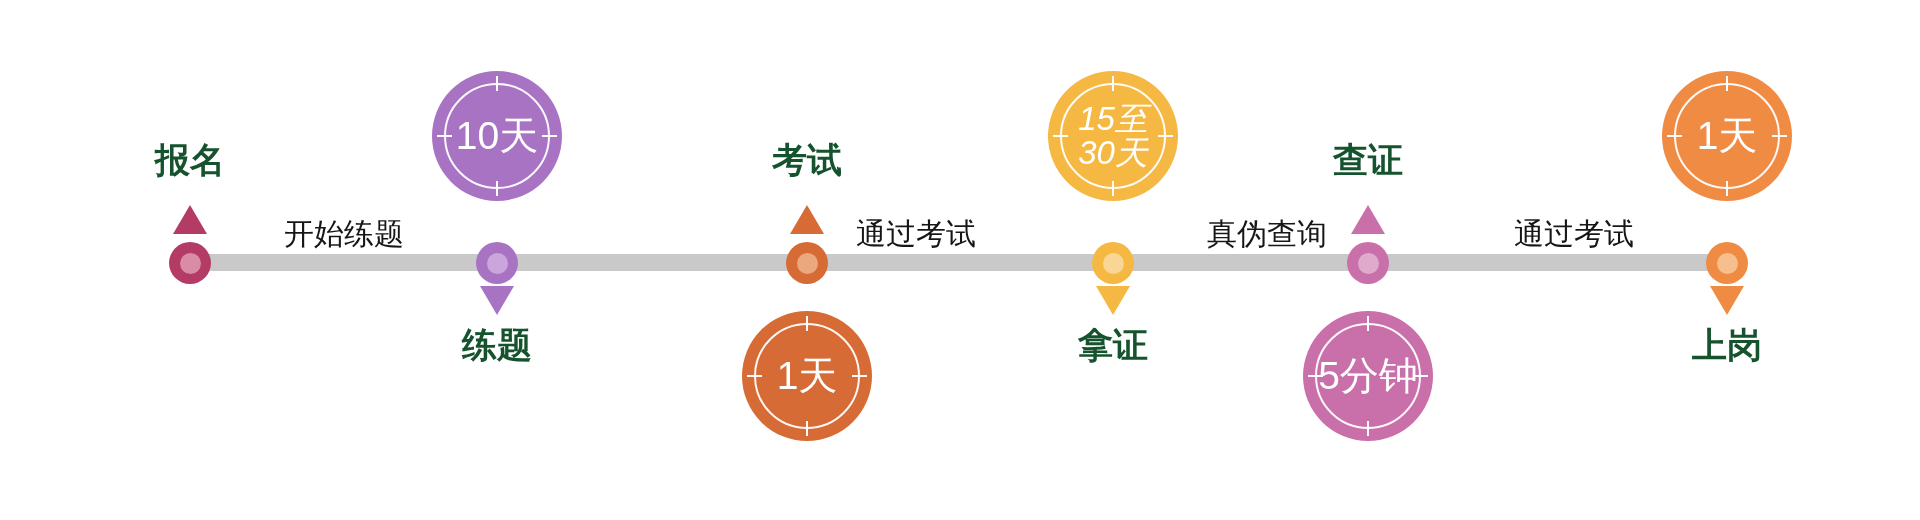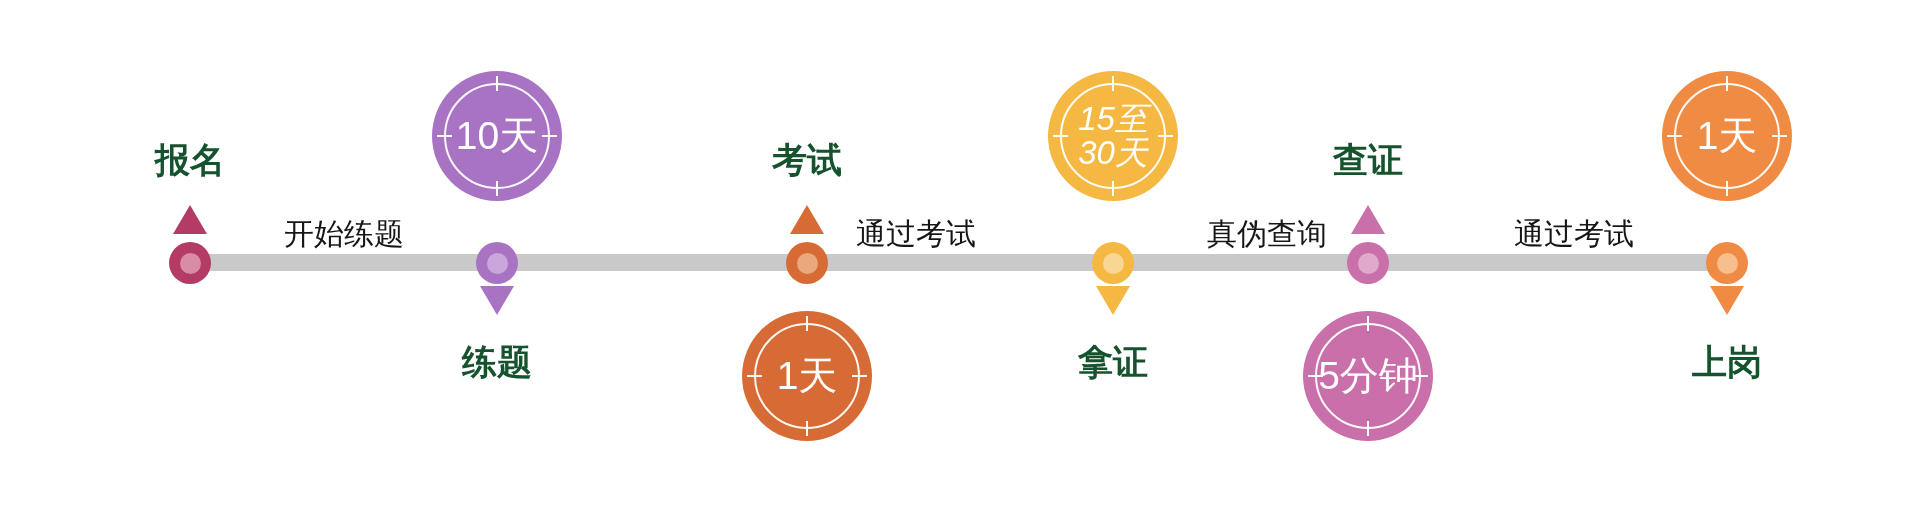--- a/index.html
+++ b/index.html
@@ -21,21 +21,21 @@
   
   .node { position: absolute; top: 0; height: 520px; width: 220px; margin-left: -110px; }
 
   
   .step-label {
     position: absolute; left: 0; width: 100%;
     text-align: center; font-size: 35px; font-weight: 700;
     line-height: 38px; color: #14532d;
   }
   .node.up   .step-label { top: 141px; }
-  .node.down .step-label { top: 343px; }
+  .node.down .step-label { top: 326px; }
 
   
   .pointer { position: absolute; left: 50%; margin-left: -17px; width: 0; height: 0; }
   .node.up .pointer {
     top: 205px;
     border-left: 17px solid transparent; border-right: 17px solid transparent;
     border-bottom: 29px solid var(--c);
   }
   .node.down .pointer {
     top: 286px;

